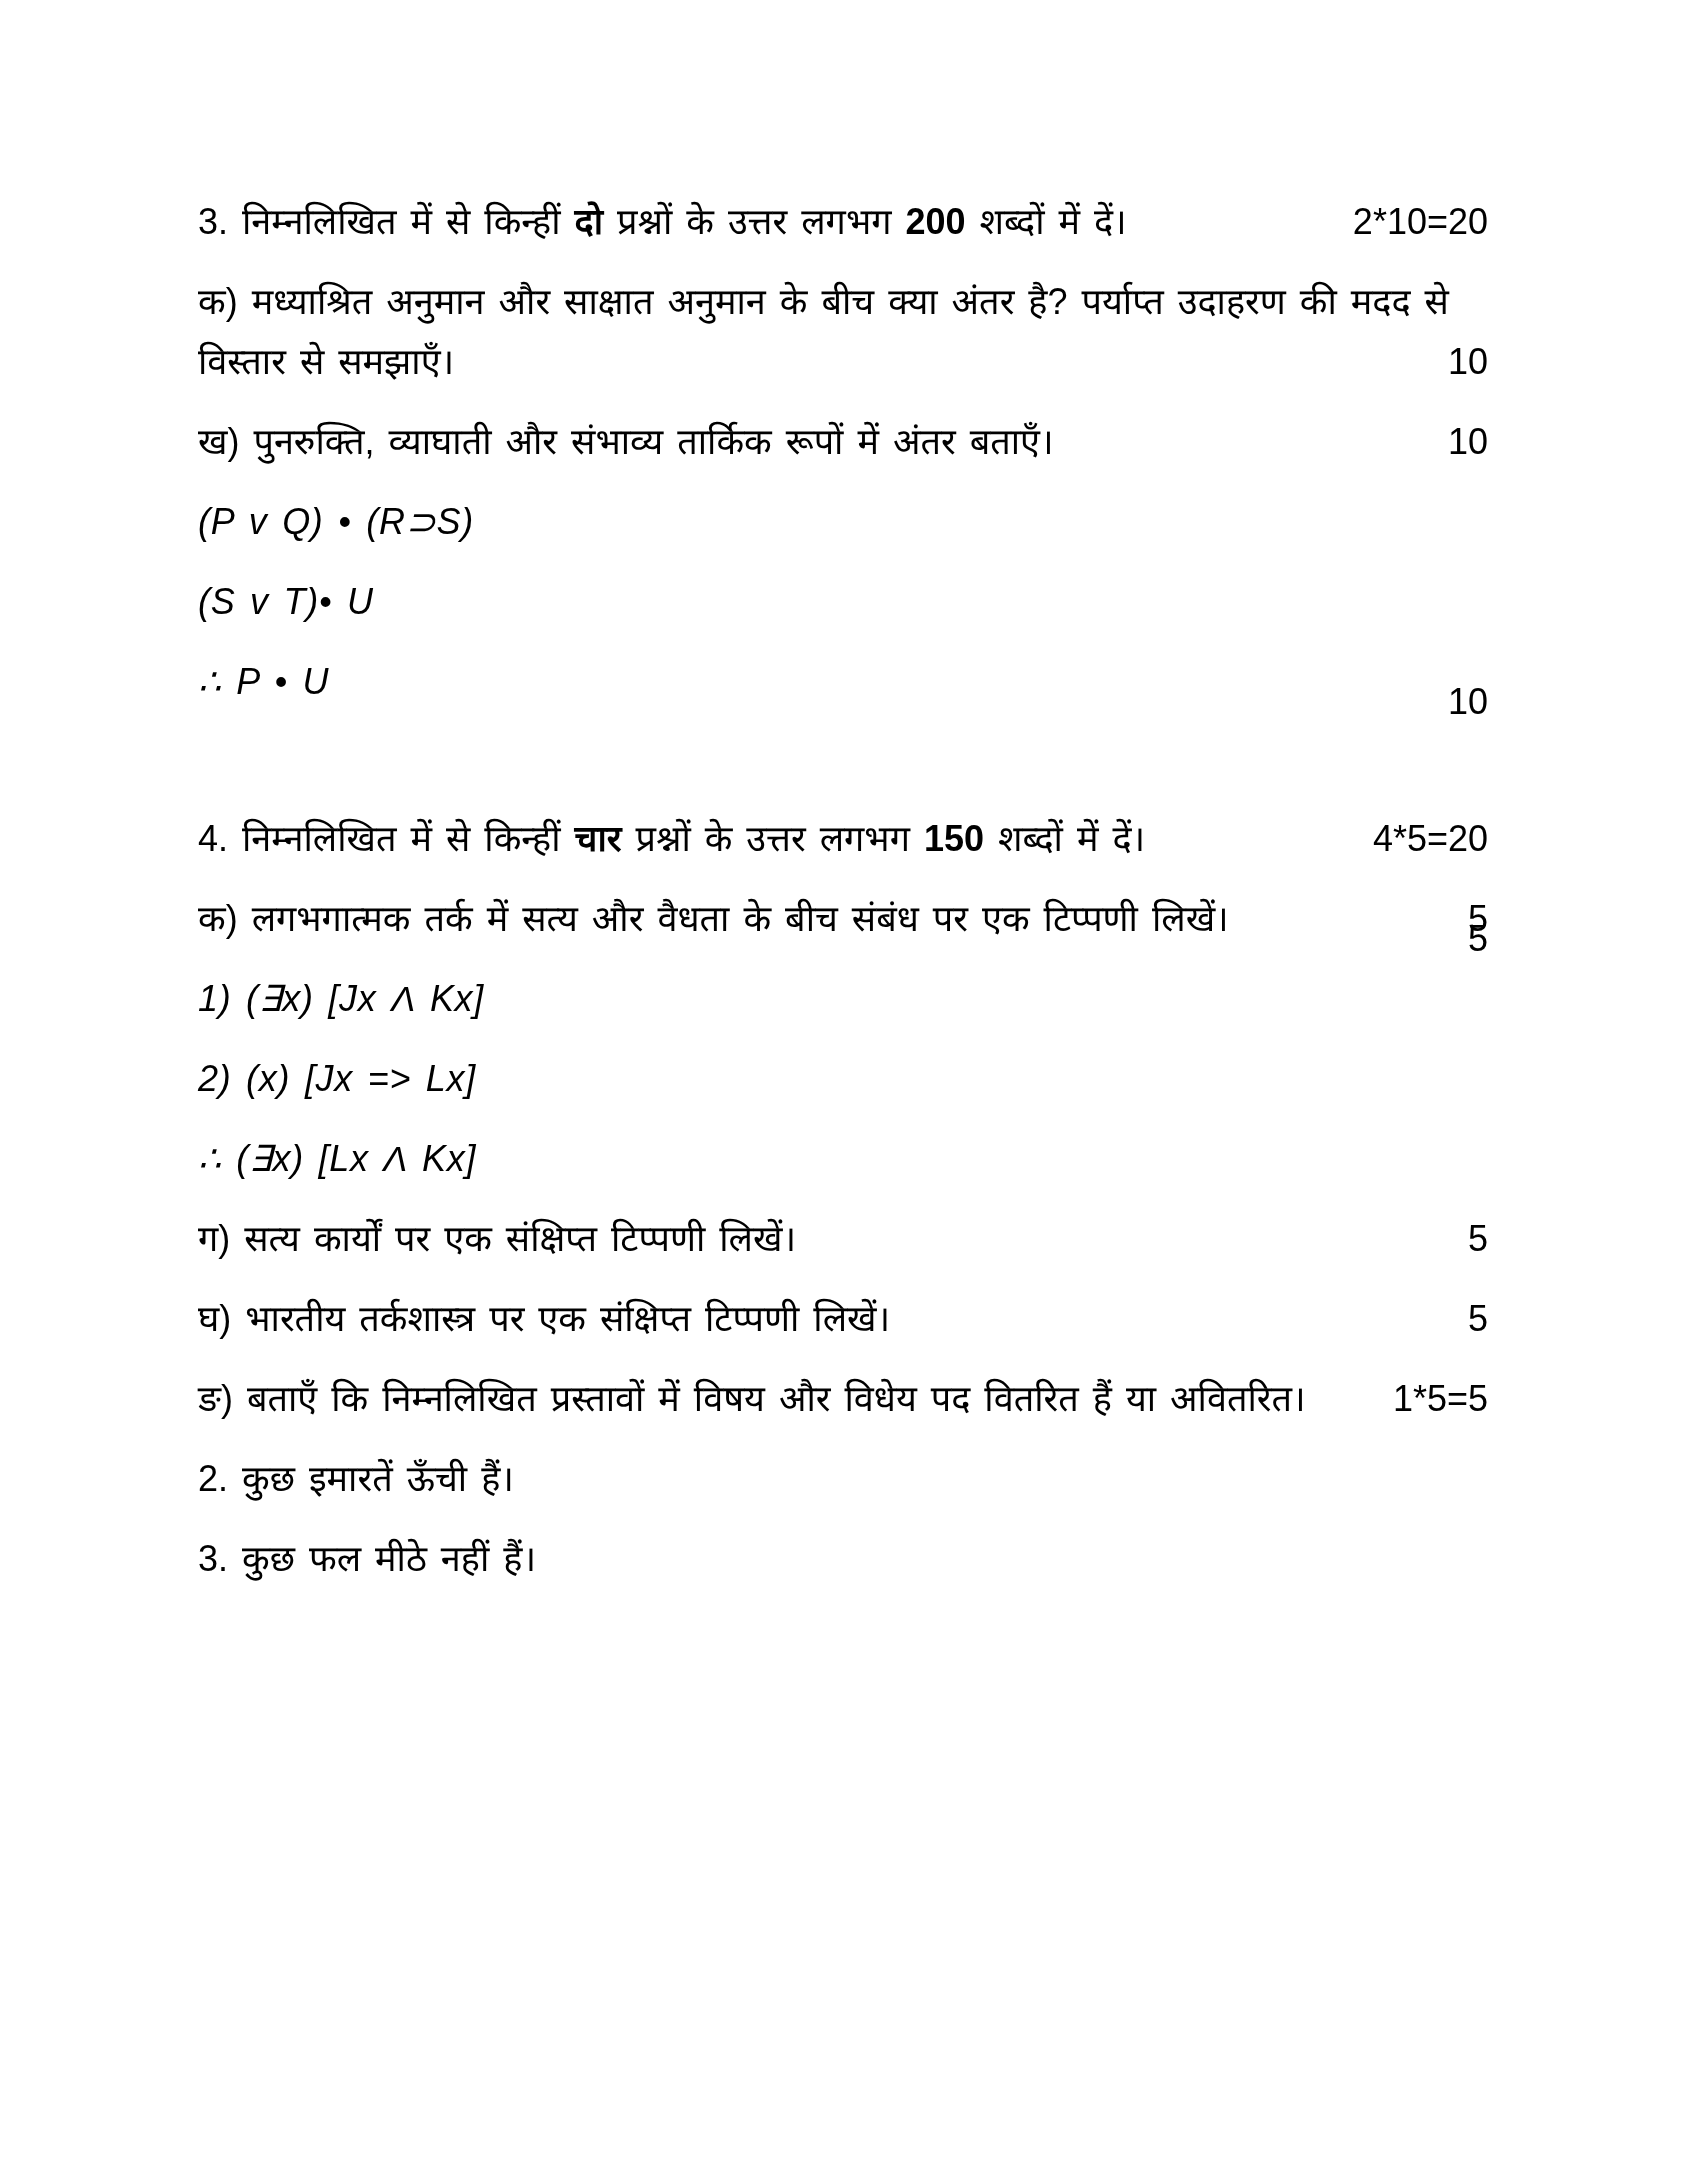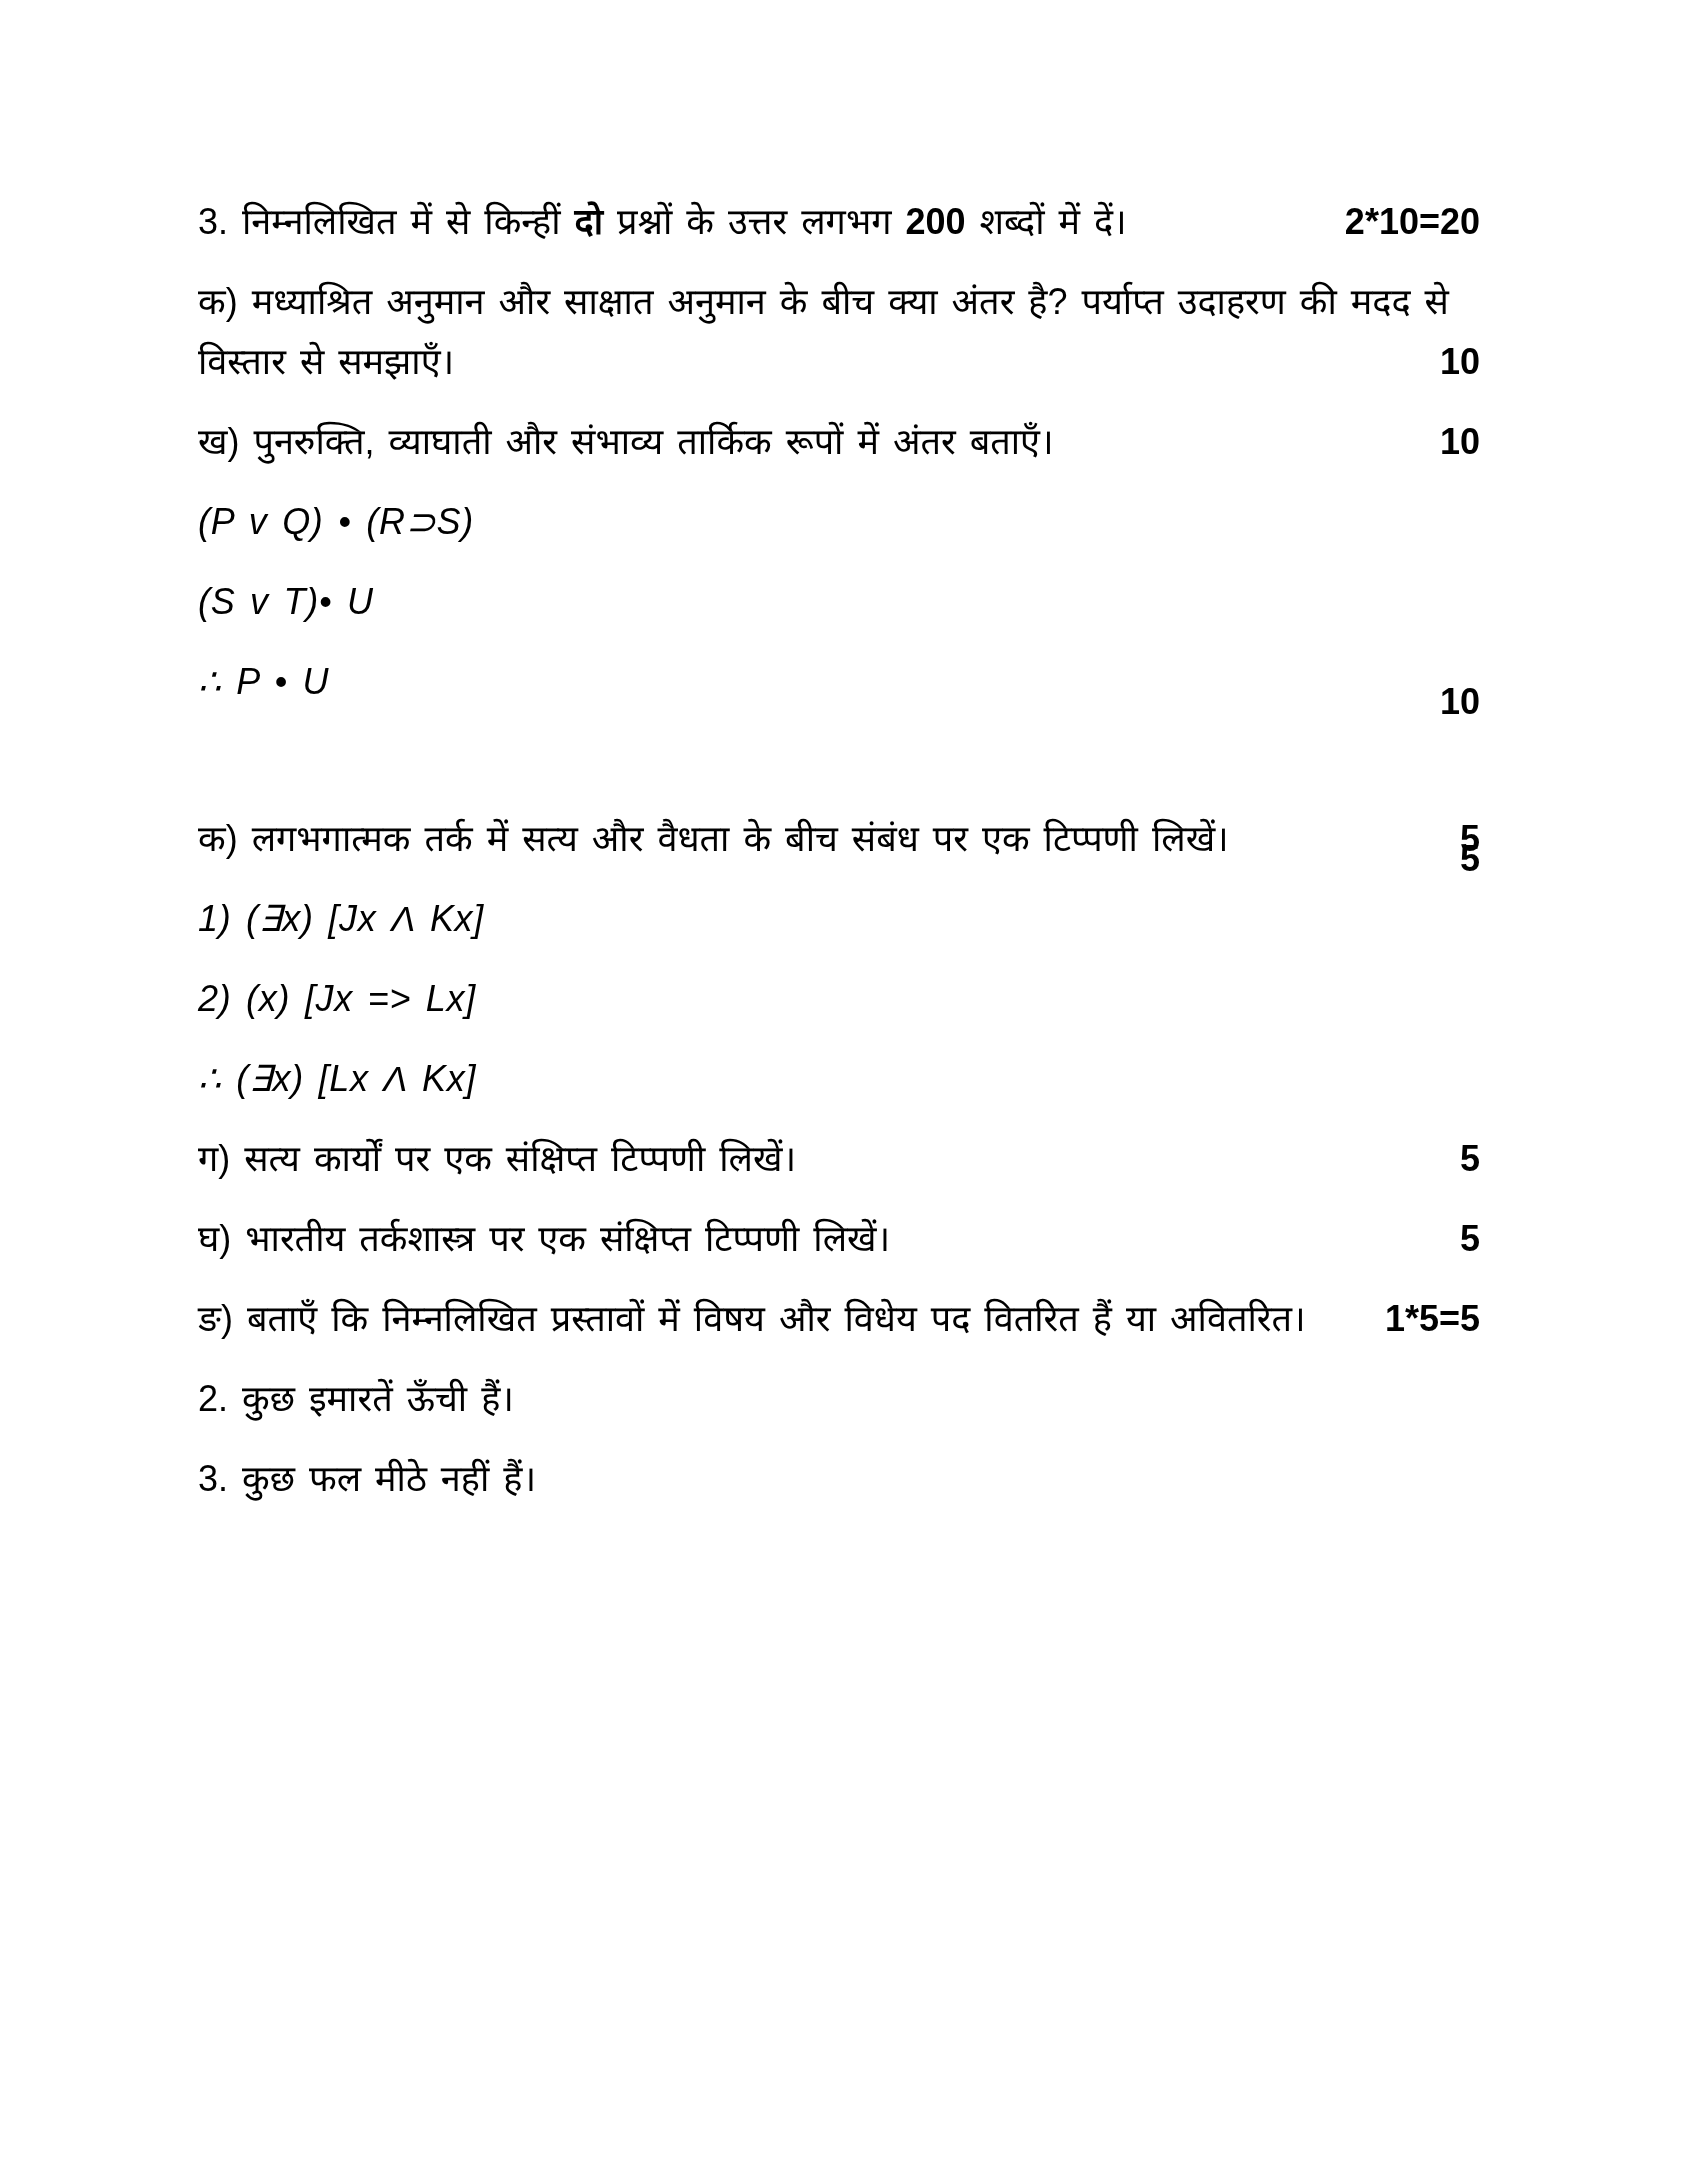--- a/index.html
+++ b/index.html
@@ -21,26 +21,25 @@
   .para {
     position: relative;
     font-size: 36px;
     line-height: 60px;
     margin: 0 0 20px 0;
     word-spacing: 4px;
   }
   .line { white-space: nowrap; }
   .marks {
     position: absolute;
-    right: 8px;
+    right: 0;
     bottom: 0;
     line-height: 60px;
     white-space: nowrap;
     word-spacing: 0;
-    font-weight: bold;
   }
   .formula { letter-spacing: 0.7px; font-style: italic; }
   .spacer { height: 77px; }
   b { font-weight: bold; }
 </style>
 </head>
 <body>
 
 <div class="page">
   <div class="content">
@@ -73,20 +72,24 @@
     <div class="para formula">
       <span class="line">∴ P • U</span>
     </div>
 
     <div class="para">
       <span class="marks">10</span>
     </div>
 
     <div class="spacer"></div>
 
+    <div class="para">
+      <span class="line"><span>4. निम्नलिखित में से किन्हीं </span><b>चार</b><span> प्रश्नों के उत्तर लगभग </span><b>150</b><span> शब्दों में दें।</span></span>
+      <span class="marks">4*5=20</span>
+    </div>
 
     <div class="para">
       <span class="line">क) लगभगात्मक तर्क में सत्य और वैधता के बीच संबंध पर एक टिप्पणी लिखें।</span>
       <span class="marks">5</span>
     </div>
 
     <div class="para">
       <span class="marks">5</span>
     </div>
 

